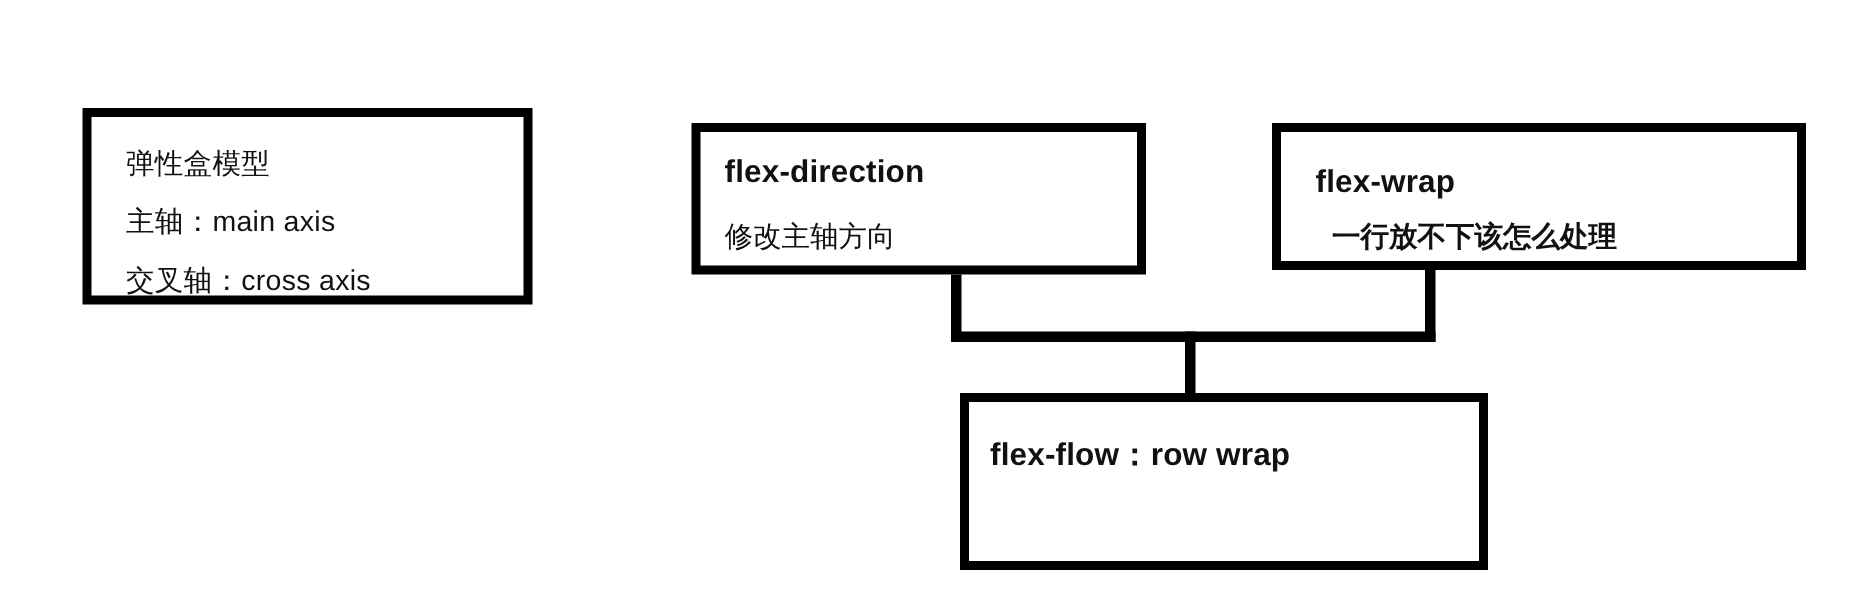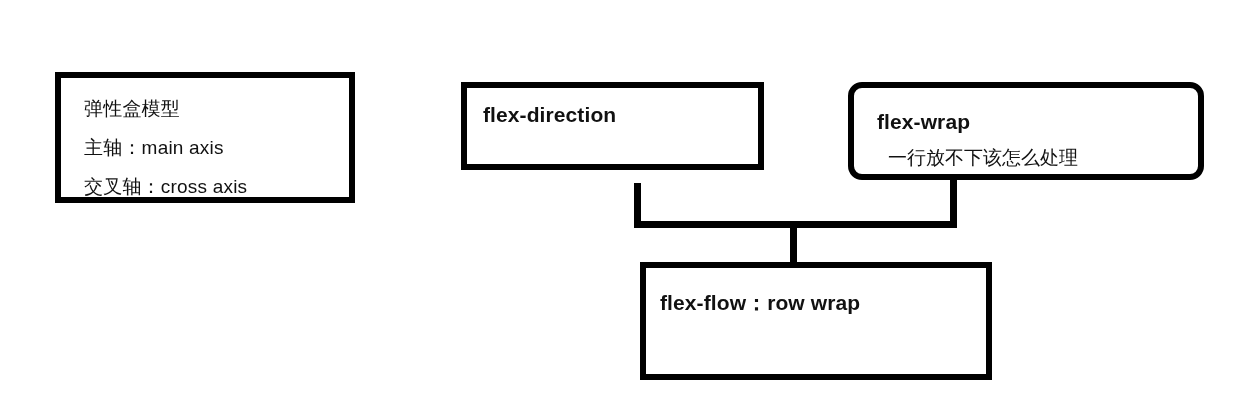--- a/index.html
+++ b/index.html
@@ -50,21 +50,21 @@
   }
   #concept-box .line1 { top: 18px; }
   #concept-box .line2 { top: 57px; text-align: center; }
   #concept-box .line3 { top: 96px; }
 
   
   #flex-direction-box {
     left: 461px;
     top: 82px;
     width: 303px;
-    height: 88px;
+    height: 101px;
   }
   #flex-direction-box .title {
     position: absolute;
     left: 16px;
     top: 15px;
     font-size: 21px;
     font-weight: 700;
     letter-spacing: 0.1px;
   }
   #flex-direction-box .subtitle {
@@ -74,36 +74,35 @@
     font-size: 19px;
     font-weight: 400;
   }
 
   
   #flex-wrap-box {
     left: 848px;
     top: 82px;
     width: 356px;
     height: 98px;
-    border-radius: 14px;
   }
   #flex-wrap-box .title {
     position: absolute;
     left: 23px;
     top: 22px;
     font-size: 21px;
     font-weight: 700;
     letter-spacing: 0.1px;
   }
   #flex-wrap-box .subtitle {
     position: absolute;
     left: 34px;
     top: 57px;
     font-size: 19px;
-    font-weight: 400;
+    font-weight: 700;
   }
 
   
   #flex-flow-box {
     left: 640px;
     top: 262px;
     width: 352px;
     height: 118px;
   }
   #flex-flow-box .title {
@@ -155,20 +154,21 @@
 <div class="canvas">
 
   <div class="node" id="concept-box">
     <div class="node-text line1">弹性盒模型</div>
     <div class="node-text line2">主轴：main axis</div>
     <div class="node-text line3">交叉轴：cross axis</div>
   </div>
 
   <div class="node" id="flex-direction-box">
     <div class="node-text title">flex-direction</div>
+    <div class="node-text subtitle">修改主轴方向</div>
   </div>
 
   <div class="node" id="flex-wrap-box">
     <div class="node-text title">flex-wrap</div>
     <div class="node-text subtitle">一行放不下该怎么处理</div>
   </div>
 
   <div class="node" id="flex-flow-box">
     <div class="node-text title">flex-flow：row wrap</div>
   </div>

